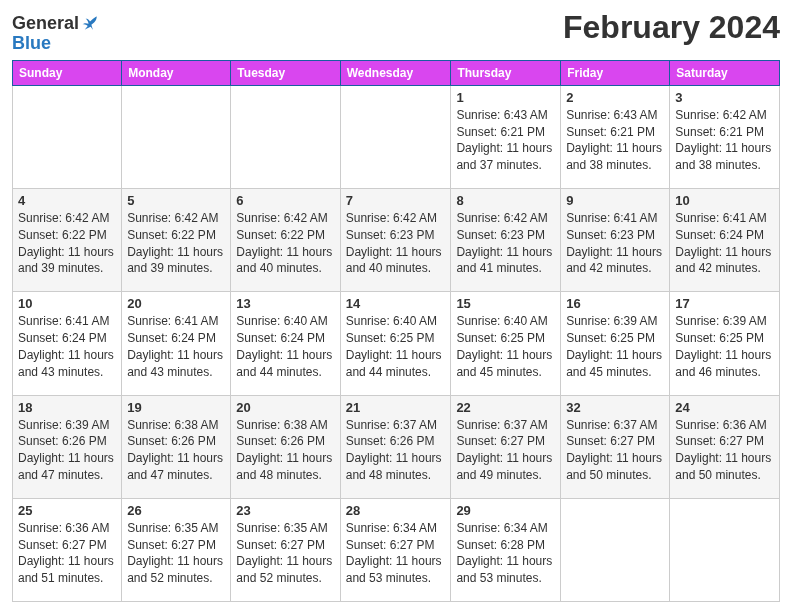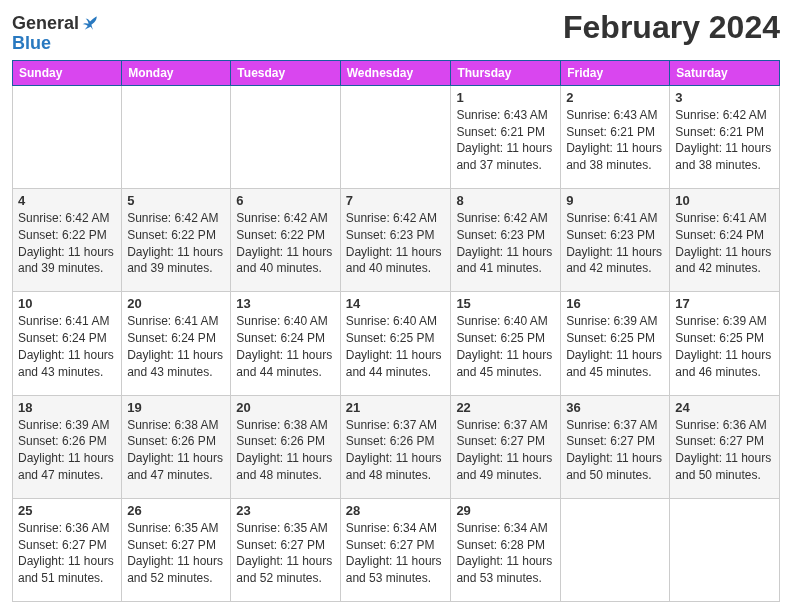--- a/index.html
+++ b/index.html
@@ -288,21 +288,21 @@
 and 48 minutes.</div>
           </td>
           <td>
             <span class="day-num">22</span>
             <div class="day-info" style="white-space: pre-line;">Sunrise: 6:37 AM
 Sunset: 6:27 PM
 Daylight: 11 hours
 and 49 minutes.</div>
           </td>
           <td>
-            <span class="day-num">36</span>
+            <span class="day-num">32</span>
             <div class="day-info" style="white-space: pre-line;">Sunrise: 6:37 AM
 Sunset: 6:27 PM
 Daylight: 11 hours
 and 50 minutes.</div>
           </td>
           <td>
             <span class="day-num">24</span>
             <div class="day-info" style="white-space: pre-line;">Sunrise: 6:36 AM
 Sunset: 6:27 PM
 Daylight: 11 hours

